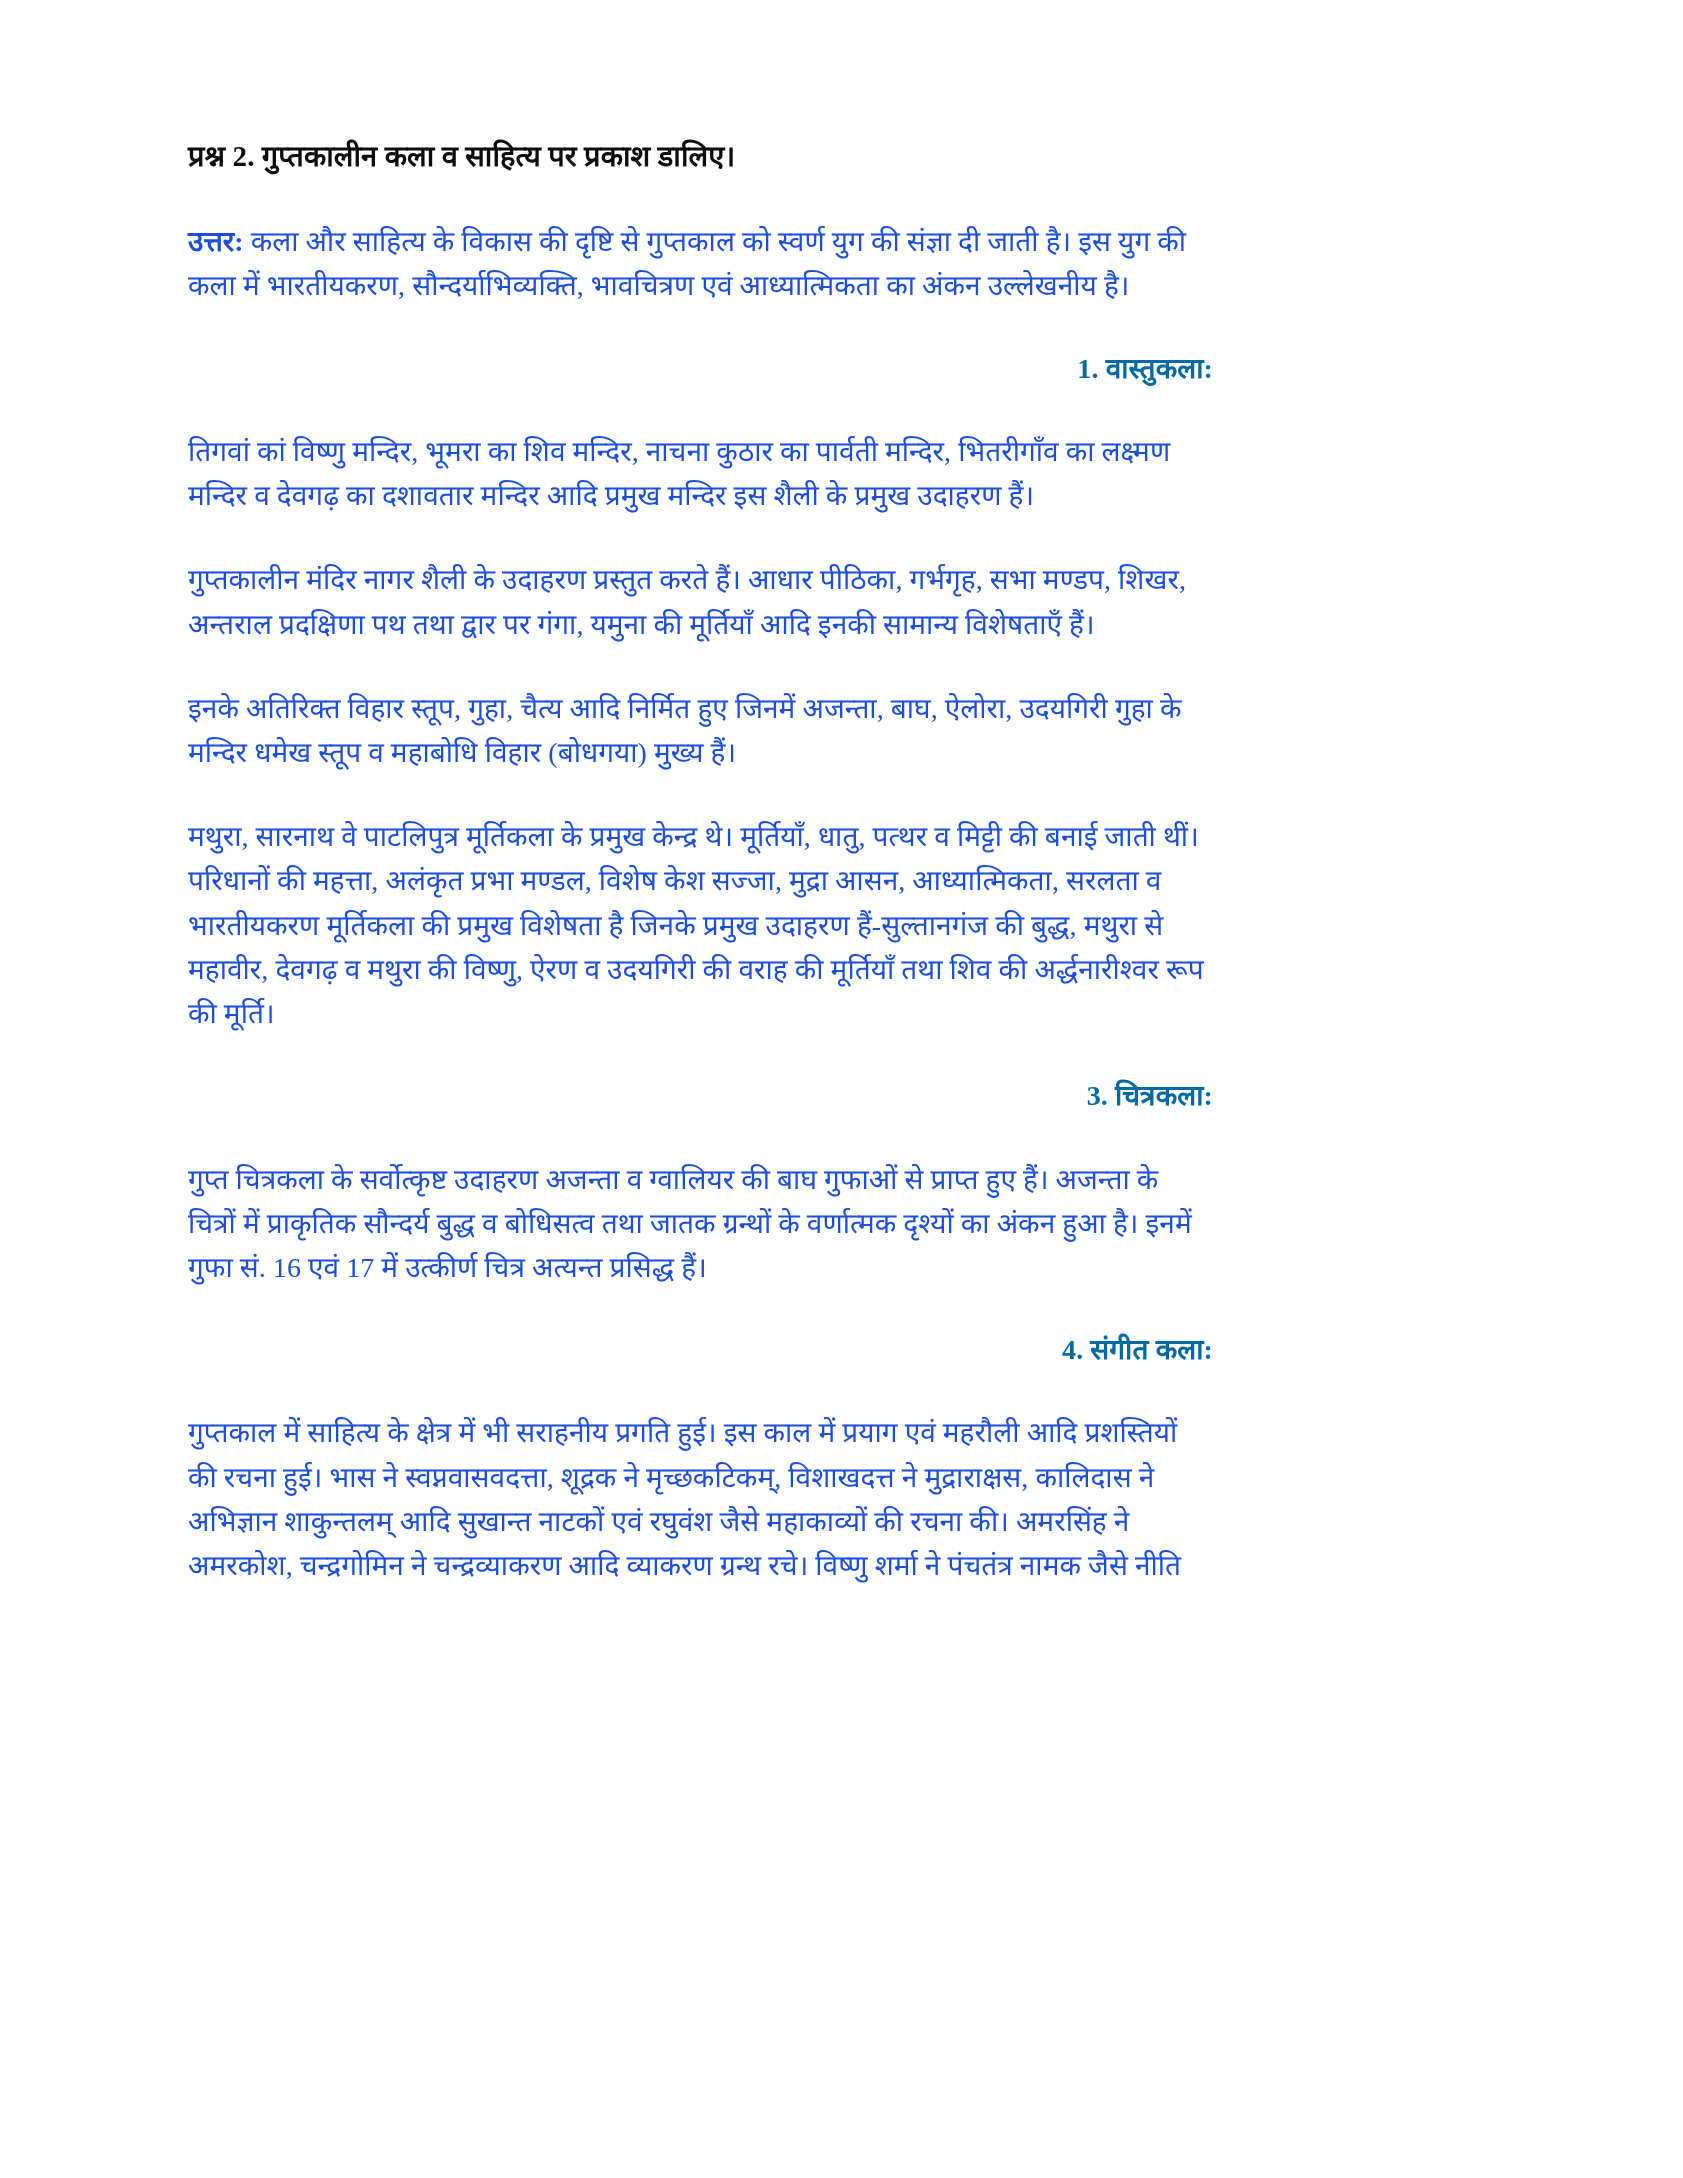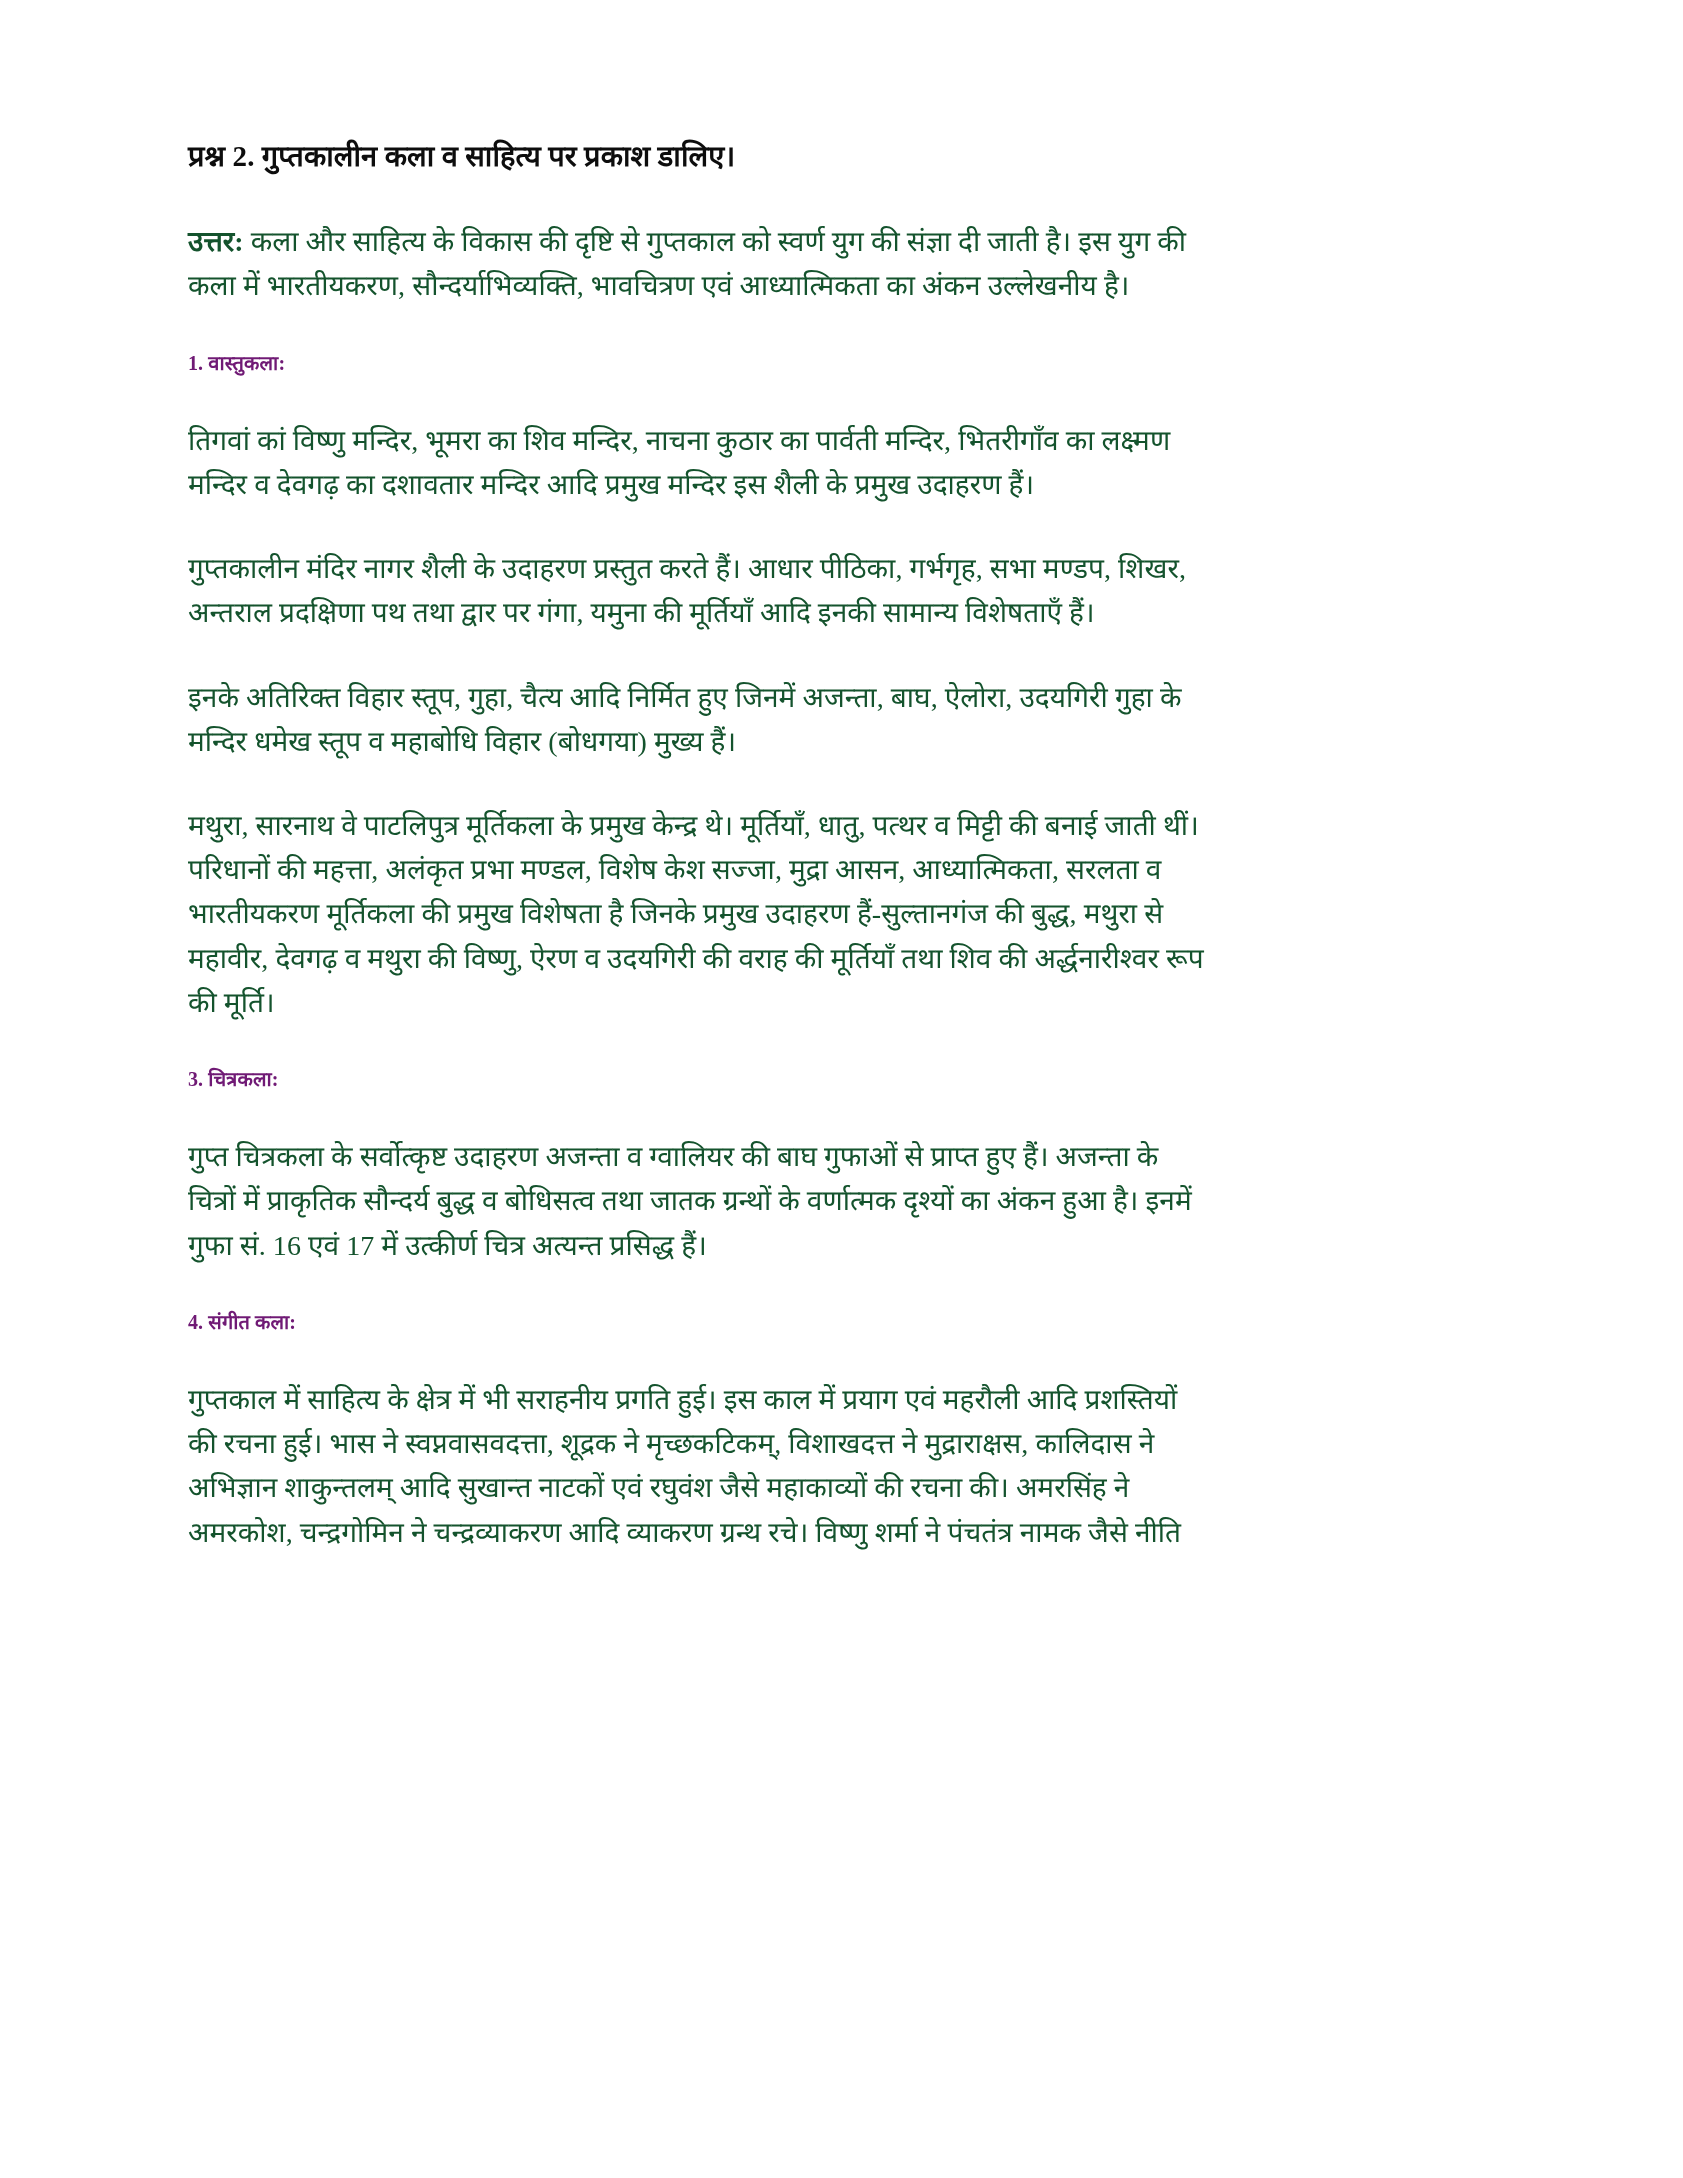--- a/index.html
+++ b/index.html
@@ -36,36 +36,37 @@
     letter-spacing: 0.1px;
     margin: 0 0 44px 0;
     color: #0d0d0d;
   }
 
   
   .para {
     font-size: 28px;
     line-height: 1.58;
     margin: 0 0 40px 0;
-    color: #14532d;
+    color: #1d4ed8;
     text-align: left;
     letter-spacing: 0.05px;
   }
   .para .lead {
     font-weight: bold;
   }
 
   
   .sec-head {
-    font-size: 20px;
+    font-size: 28px;
     font-weight: bold;
     line-height: 1.4;
     margin: 0 0 42px 0;
-    color: #701a75;
+    color: #0369a1;
     letter-spacing: 0.1px;
+    text-align: right;
   }
 
   
   .para.last {
     margin-bottom: 0;
   }
 </style>
 </head>
 <body>
 

